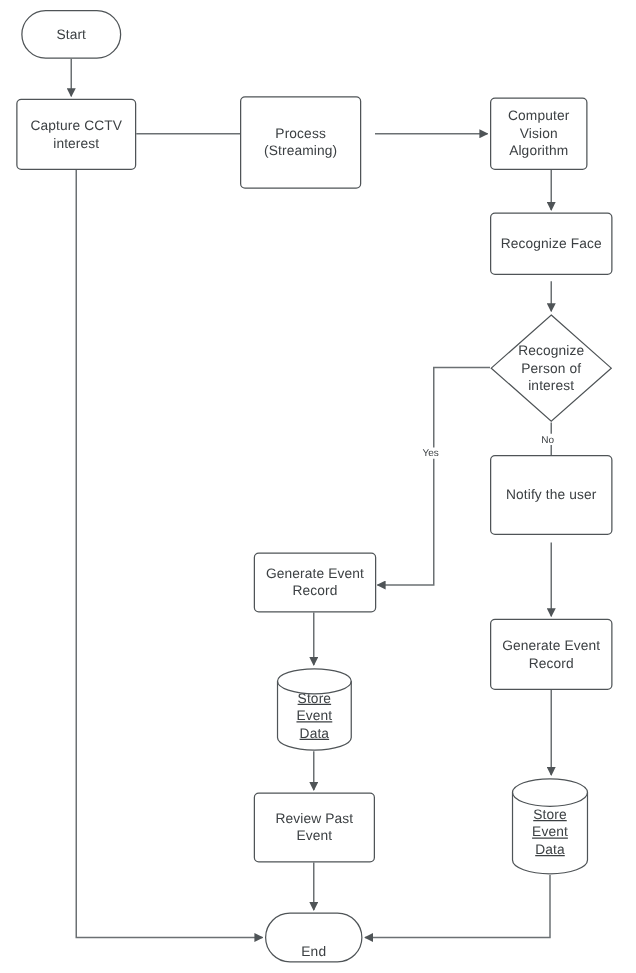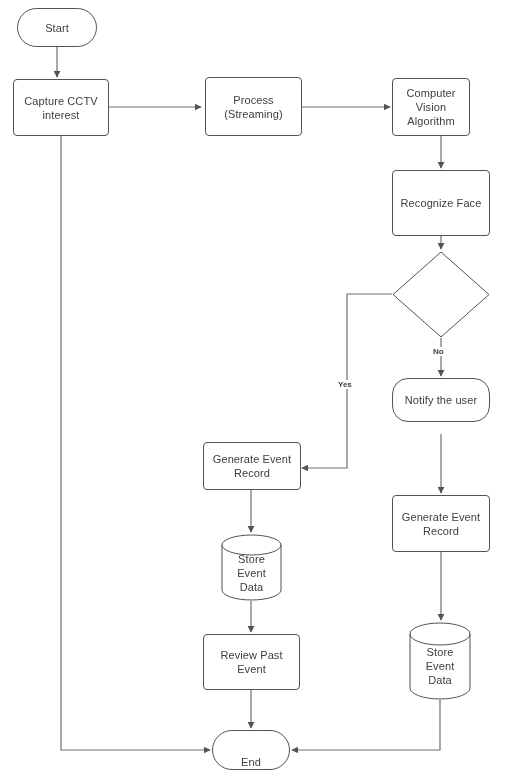--- a/index.html
+++ b/index.html
@@ -59,35 +59,36 @@
     left: 0;
     top: 0;
   }
   .decision .node-label {
     position: relative;
     z-index: 1;
   }
   .cylinder {
     border: none;
     background: transparent;
+    text-decoration: underline;
   }
   .cylinder .cyl-svg {
     position: absolute;
     left: 0;
     top: 0;
   }
   .cylinder .node-label {
     position: relative;
     z-index: 1;
     transform: translateY(5px);
   }
   .edge-label {
     position: absolute;
     font-size: 8px;
-    font-weight: bold;
+    font-weight: normal;
     color: #3c4043;
     background: #ffffff;
     padding: 0 1px;
     z-index: 3;
     white-space: nowrap;
   }
 </style>
 </head>
 <body>
 
@@ -133,41 +134,44 @@
 
   <div class="node terminator" style="left:17px; top:8px; width:80px; height:39px;">
     <span class="node-label">Start</span>
   </div>
 
   <div class="node process-box" style="left:13px; top:79px; width:96px; height:57px;">
     <span class="node-label">Capture CCTV
 interest</span>
   </div>
 
-  <div class="node process-box" style="left:205px; top:77px; width:97px; height:59px;">
+  <div class="node process-box" style="left:192px; top:77px; width:97px; height:74px;">
     <span class="node-label">Process
 (Streaming)</span>
   </div>
 
   <div class="node process-box" style="left:392px; top:78px; width:78px; height:58px;">
     <span class="node-label">Computer Vision
 Algorithm</span>
   </div>
 
-  <div class="node process-box" style="left:392px; top:170px; width:98px; height:66px;">
+  <div class="node process-box" style="left:392px; top:170px; width:98px; height:50px;">
     <span class="node-label">Recognize Face</span>
   </div>
 
   <div class="node decision" style="left:392px; top:251px; width:98px; height:87px;">
     <svg class="diamond-svg" width="98" height="87" viewBox="0 0 98 87" xmlns="http://www.w3.org/2000/svg">
       <polygon points="49,1 97,43.5 49,86 1,43.5" fill="#ffffff" stroke="#4f5457" stroke-width="1"></polygon>
     </svg>
-  </div>
-
-  <div class="node process-box" style="left:392px; top:378px; width:98px; height:44px;border-radius:16px;">
+    <span class="node-label">Recognize
+Person of
+interest</span>
+  </div>
+
+  <div class="node process-box" style="left:392px; top:364px; width:98px; height:64px;">
     <span class="node-label">Notify the user</span>
   </div>
 
   <div class="node process-box" style="left:392px; top:495px; width:98px; height:57px;">
     <span class="node-label">Generate Event
 Record</span>
   </div>
 
   <div class="node cylinder" style="left:409px; top:622px; width:62px; height:78px;">
     <svg class="cyl-svg" width="62" height="78" viewBox="0 0 62 78" xmlns="http://www.w3.org/2000/svg">
@@ -194,16 +198,16 @@
 
   <div class="node process-box" style="left:203px; top:634px; width:97px; height:56px;text-align:center;">
     <span class="node-label">Review Past
 Event</span>
   </div>
 
   <div class="node terminator" style="left:212px; top:730px; width:78px; height:40px;align-items:flex-end;">
     <span class="node-label">End</span>
   </div>
 
-  <div class="edge-label" style="left:337px; top:380px;">Yes</div>
+  <div class="edge-label" style="left:337px; top:358px;">Yes</div>
   <div class="edge-label" style="left:432px; top:347px;">No</div>
 
 </div>
 
 </body></html>

